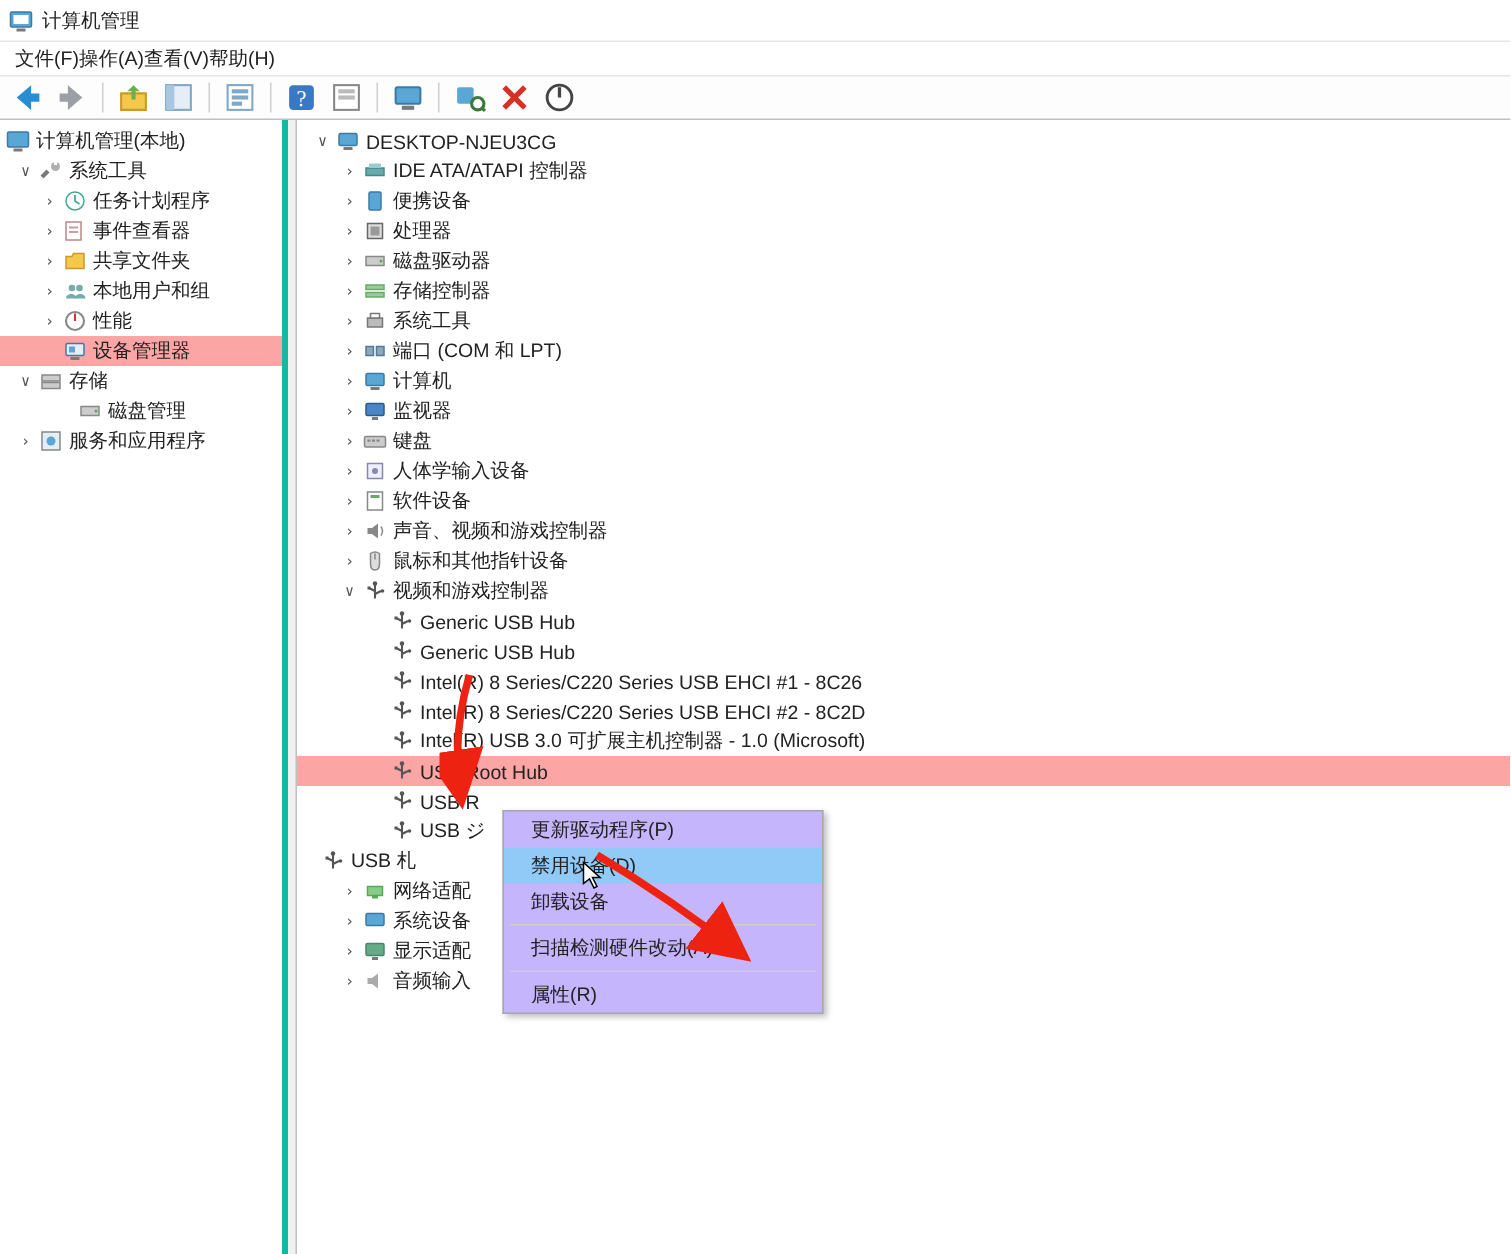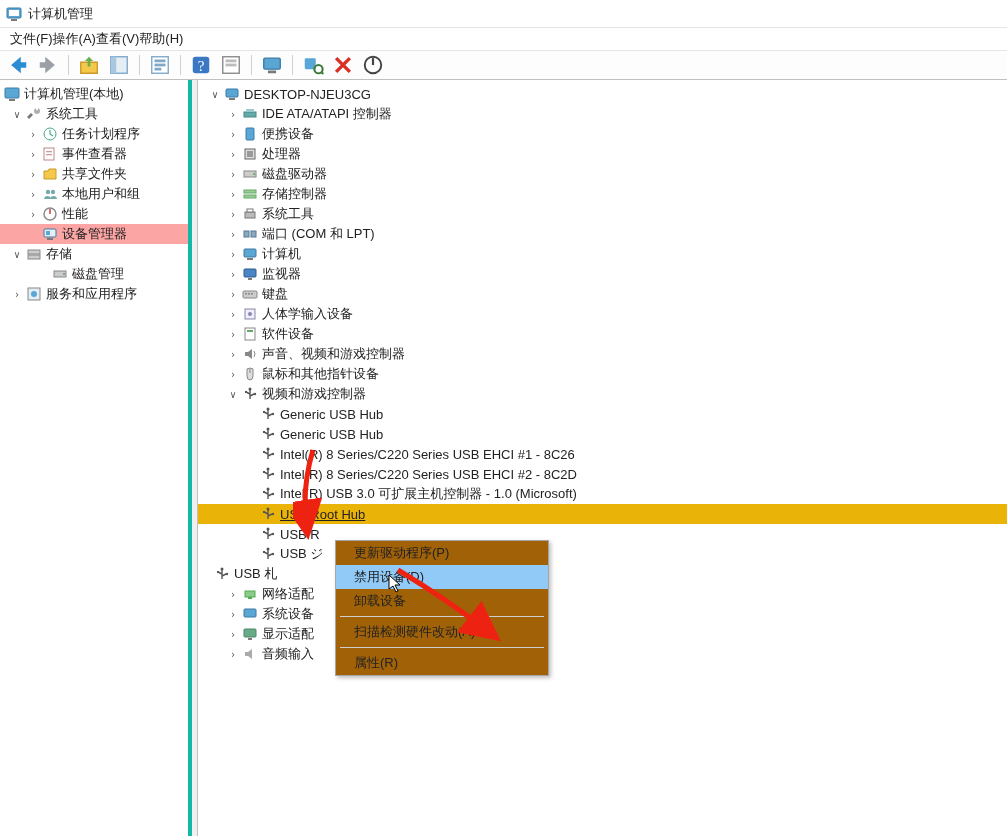--- a/index.html
+++ b/index.html
@@ -74,36 +74,36 @@
     border-right:1px solid #c0c0c0;
   }
   
   .tree ul { list-style:none; margin:0; padding:0; }
   .tree li { white-space: nowrap; }
   .node {
     display:flex; align-items:center; height:20px; gap:2px;
     padding-right:8px;
   }
   .node.selected { background:#fca5a5; }
-  .node.hilite { background:#eab308;text-decoration:underline; }
+  .node.hilite { background:#fca5a5; }
   .toggle {
     width:14px; height:14px; display:flex; align-items:center; justify-content:center;
     color:#555; font-size:10px; font-family: Consolas, monospace;
   }
   .spacer { display:inline-block; width:14px; }
   .icon { width:16px; height:16px; display:flex; align-items:center; justify-content:center; }
   .icon svg { width:16px; height:16px; }
   .label { padding-left:2px; }
 
   
   .context-menu {
     position:absolute;
     left:360px; top:545px;
     width:214px;
-    background:#a16207;
+    background:#c4b5fd;
     border:1px solid #a6a6a6;
     box-shadow: 2px 2px 4px rgba(0,0,0,.25);
     font-size:13px;
     z-index:50;
   }
   .cm-item {
     height:24px; display:flex; align-items:center; padding:0 18px;
   }
   .cm-item.hover { background:#91c9f7; }
   .cm-sep { height:1px; background:#cfcfcf; margin:3px 4px; }

